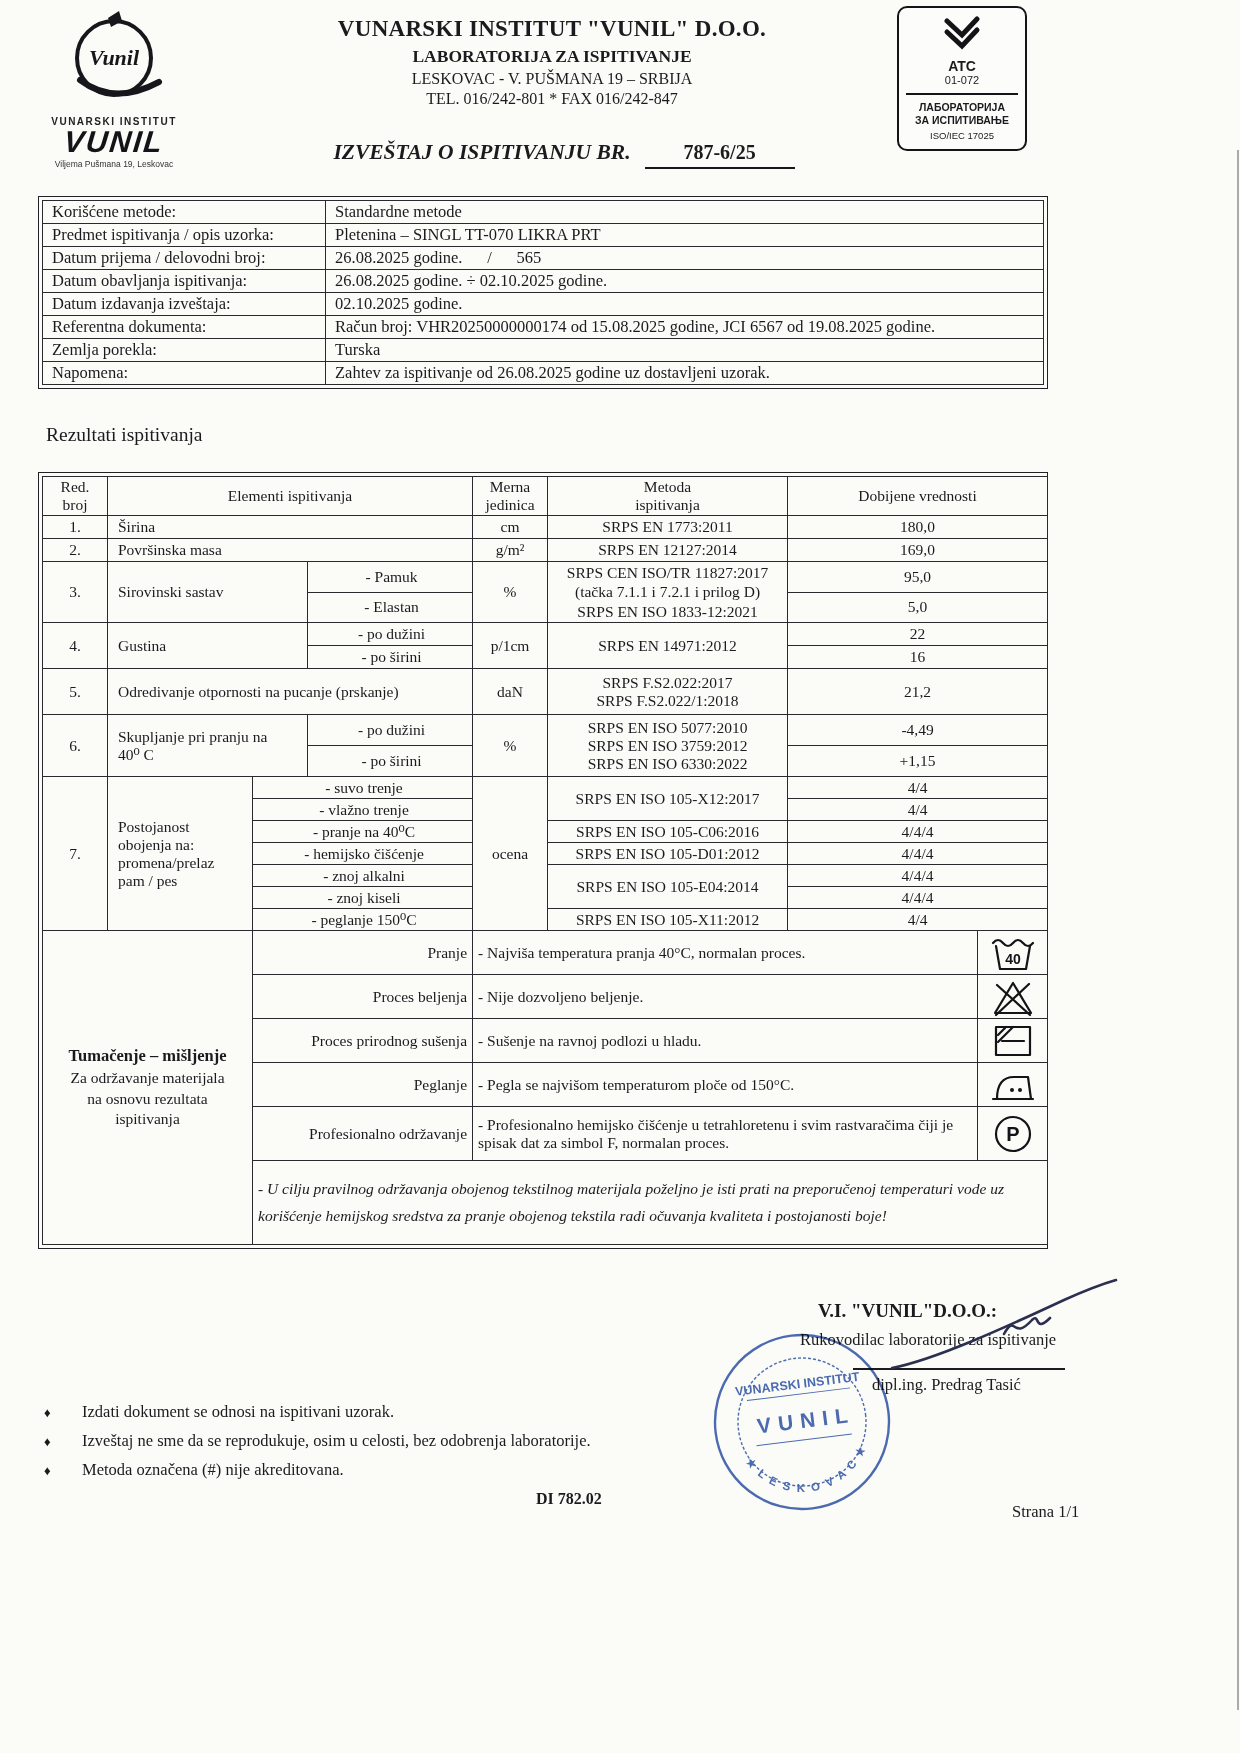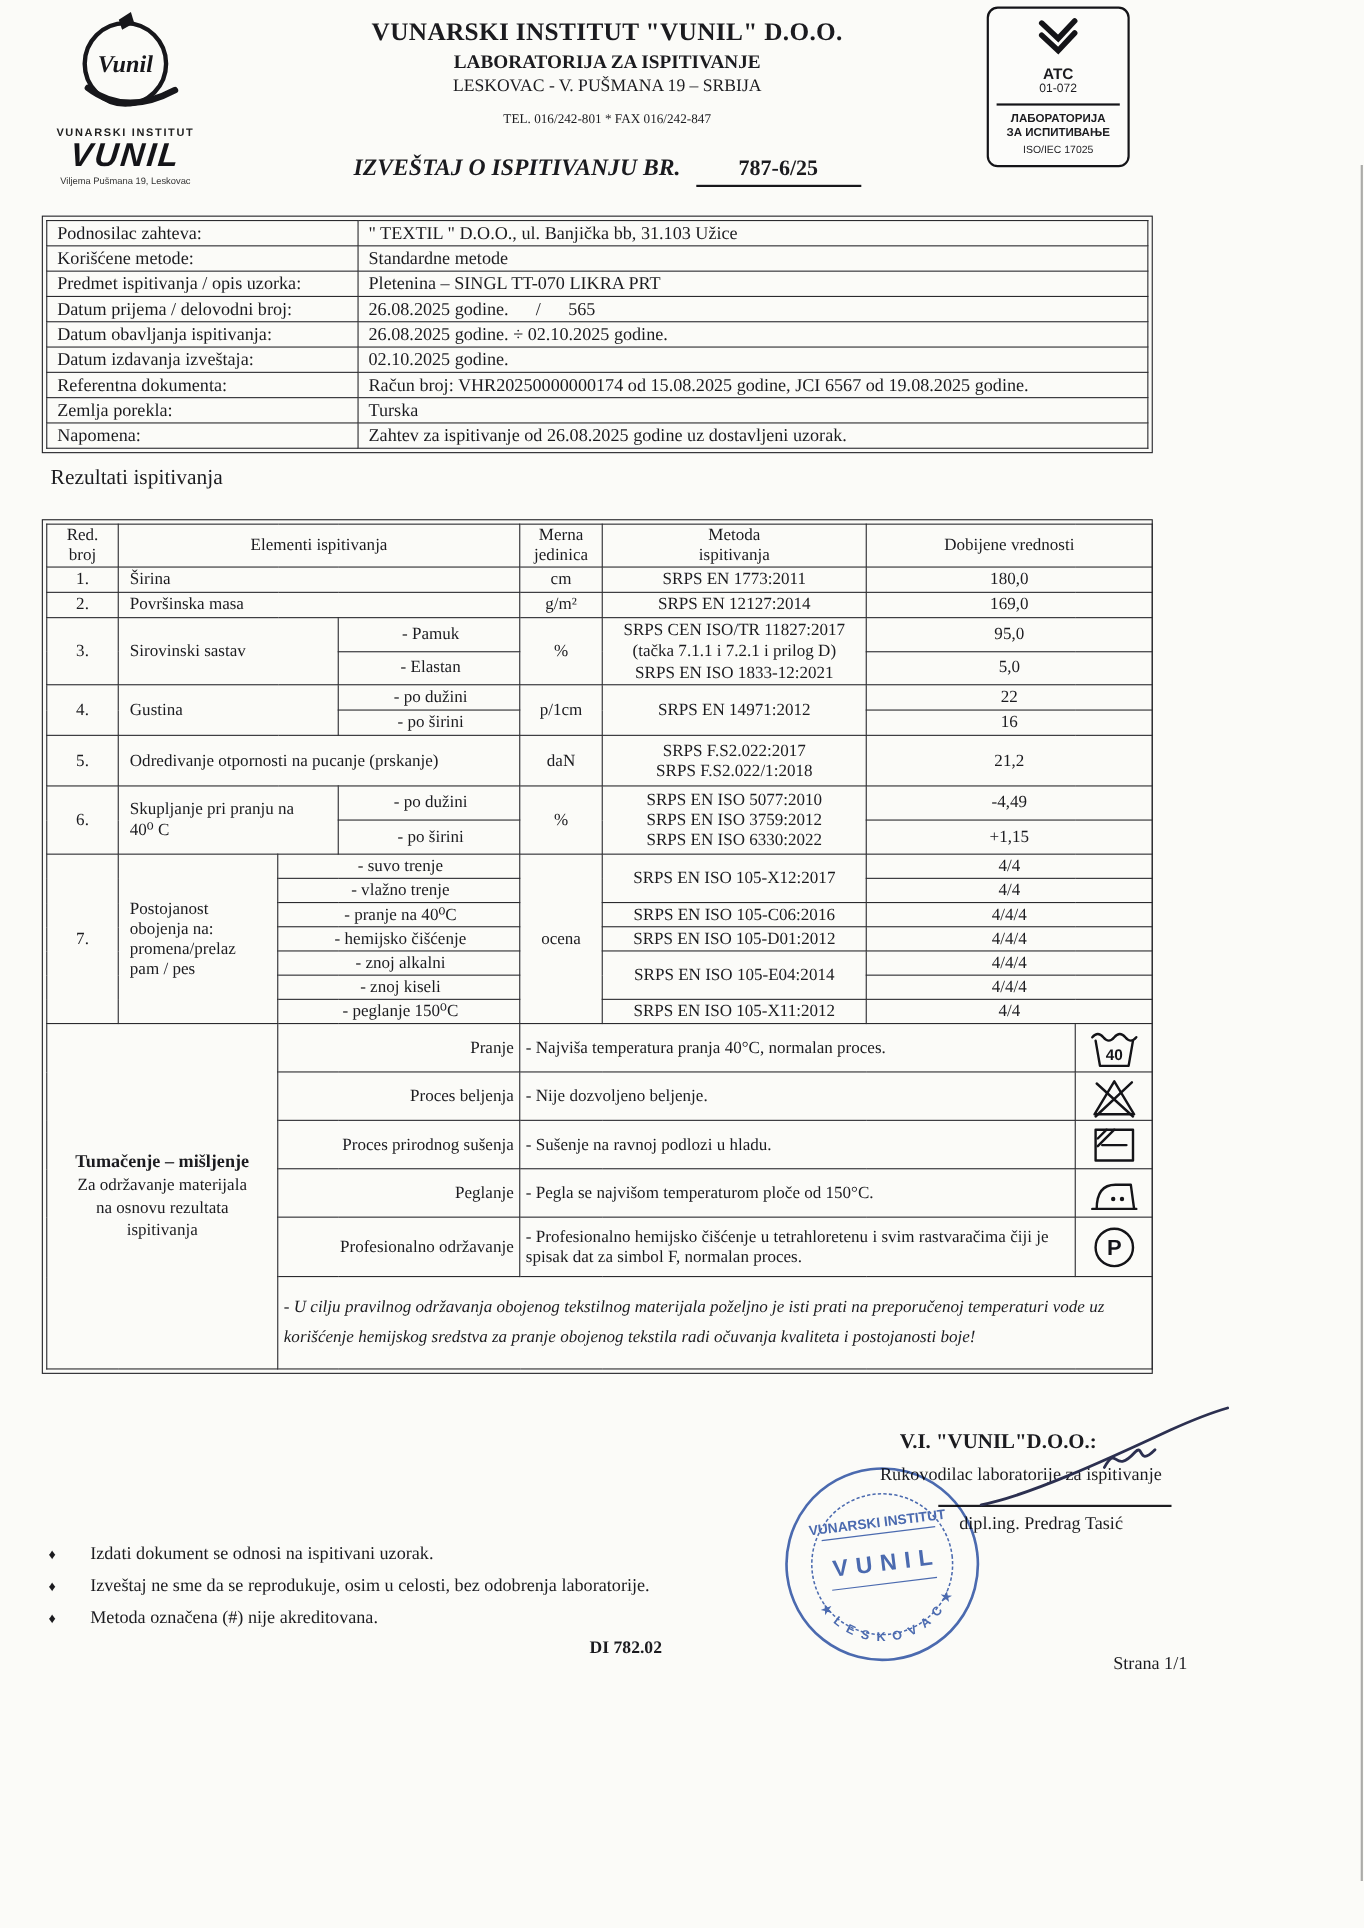--- a/index.html
+++ b/index.html
@@ -15,23 +15,23 @@
   .logo-block { position:absolute; left:40px; top:10px; width:148px; text-align:center; }
   .logo-svg { display:block; margin:0 auto; }
   .logo-top { font:700 10px "Liberation Sans",sans-serif; letter-spacing:1.5px; margin-top:2px; color:#222; }
   .logo-main { font:italic 900 30px "Liberation Sans",sans-serif; letter-spacing:2px; color:#141418; transform:skewX(-6deg); line-height:1; }
   .logo-sub { font:400 8.5px "Liberation Sans",sans-serif; margin-top:2px; color:#333; }
 
   .head-center { position:absolute; left:252px; top:16px; width:600px; text-align:center; }
   .org-name { font-size:23px; font-weight:700; letter-spacing:.3px; }
   .lab-name { font-size:17.5px; font-weight:700; margin-top:4px; }
   .addr { font-size:16px; margin-top:3px; }
-  .phone { font-size:12px; margin-top:13px; }
-
-  .report-line { position:absolute; left:252px; top:140px; width:600px; text-align:center; }
+  .phone { font-size:16px; margin-top:2px; }
+
+  .report-line { position:absolute; left:264px; top:140px; width:600px; text-align:center; }
   .report-title { font-size:21.5px; font-weight:700; font-style:italic; }
   .report-number { display:inline-block; min-width:150px; margin-left:14px; padding:0 10px 3px;
     font-size:20px; font-weight:700; border-bottom:2.6px solid #17171b; text-align:center; }
 
   .atc-badge { position:absolute; left:897px; top:6px; width:130px; padding:8px 4px 8px;
     border:2.6px solid #141418; border-radius:10px; text-align:center; background:#fcfcfa; }
   .atc-name { font:700 14px "Liberation Sans",sans-serif; margin-top:2px; }
   .atc-num  { font:400 11px "Liberation Sans",sans-serif; }
   .atc-div  { border-top:2px solid #141418; margin:7px 3px 6px; }
   .atc-l12  { font:700 10.5px "Liberation Sans",sans-serif; line-height:1.25;text-align:center; }
@@ -129,24 +129,20 @@
     <div class="atc-num">01-072</div>
     <div class="atc-div"></div>
     <div class="atc-l12">ЛАБОРАТОРИЈА</div>
     <div class="atc-l12">ЗА ИСПИТИВАЊЕ</div>
     <div class="atc-l3">ISO/IEC 17025</div>
   </div>
 
   <div class="tbl-wrap info-wrap">
     <table class="info-table">
       <tbody>
-          <tr>
-            <td class="lbl">Podnosilac zahteva:</td>
-            <td class="val">" TEXTIL " D.O.O., ul. Banjička bb, 31.103 Užice</td>
-          </tr>
       <tr>
             <td class="lbl">Korišćene metode:</td>
             <td class="val">Standardne metode</td>
           </tr>
       <tr>
             <td class="lbl">Predmet ispitivanja / opis uzorka:</td>
             <td class="val">Pletenina – SINGL TT-070 LIKRA PRT</td>
           </tr>
       <tr>
             <td class="lbl">Datum prijema / delovodni broj:</td>

